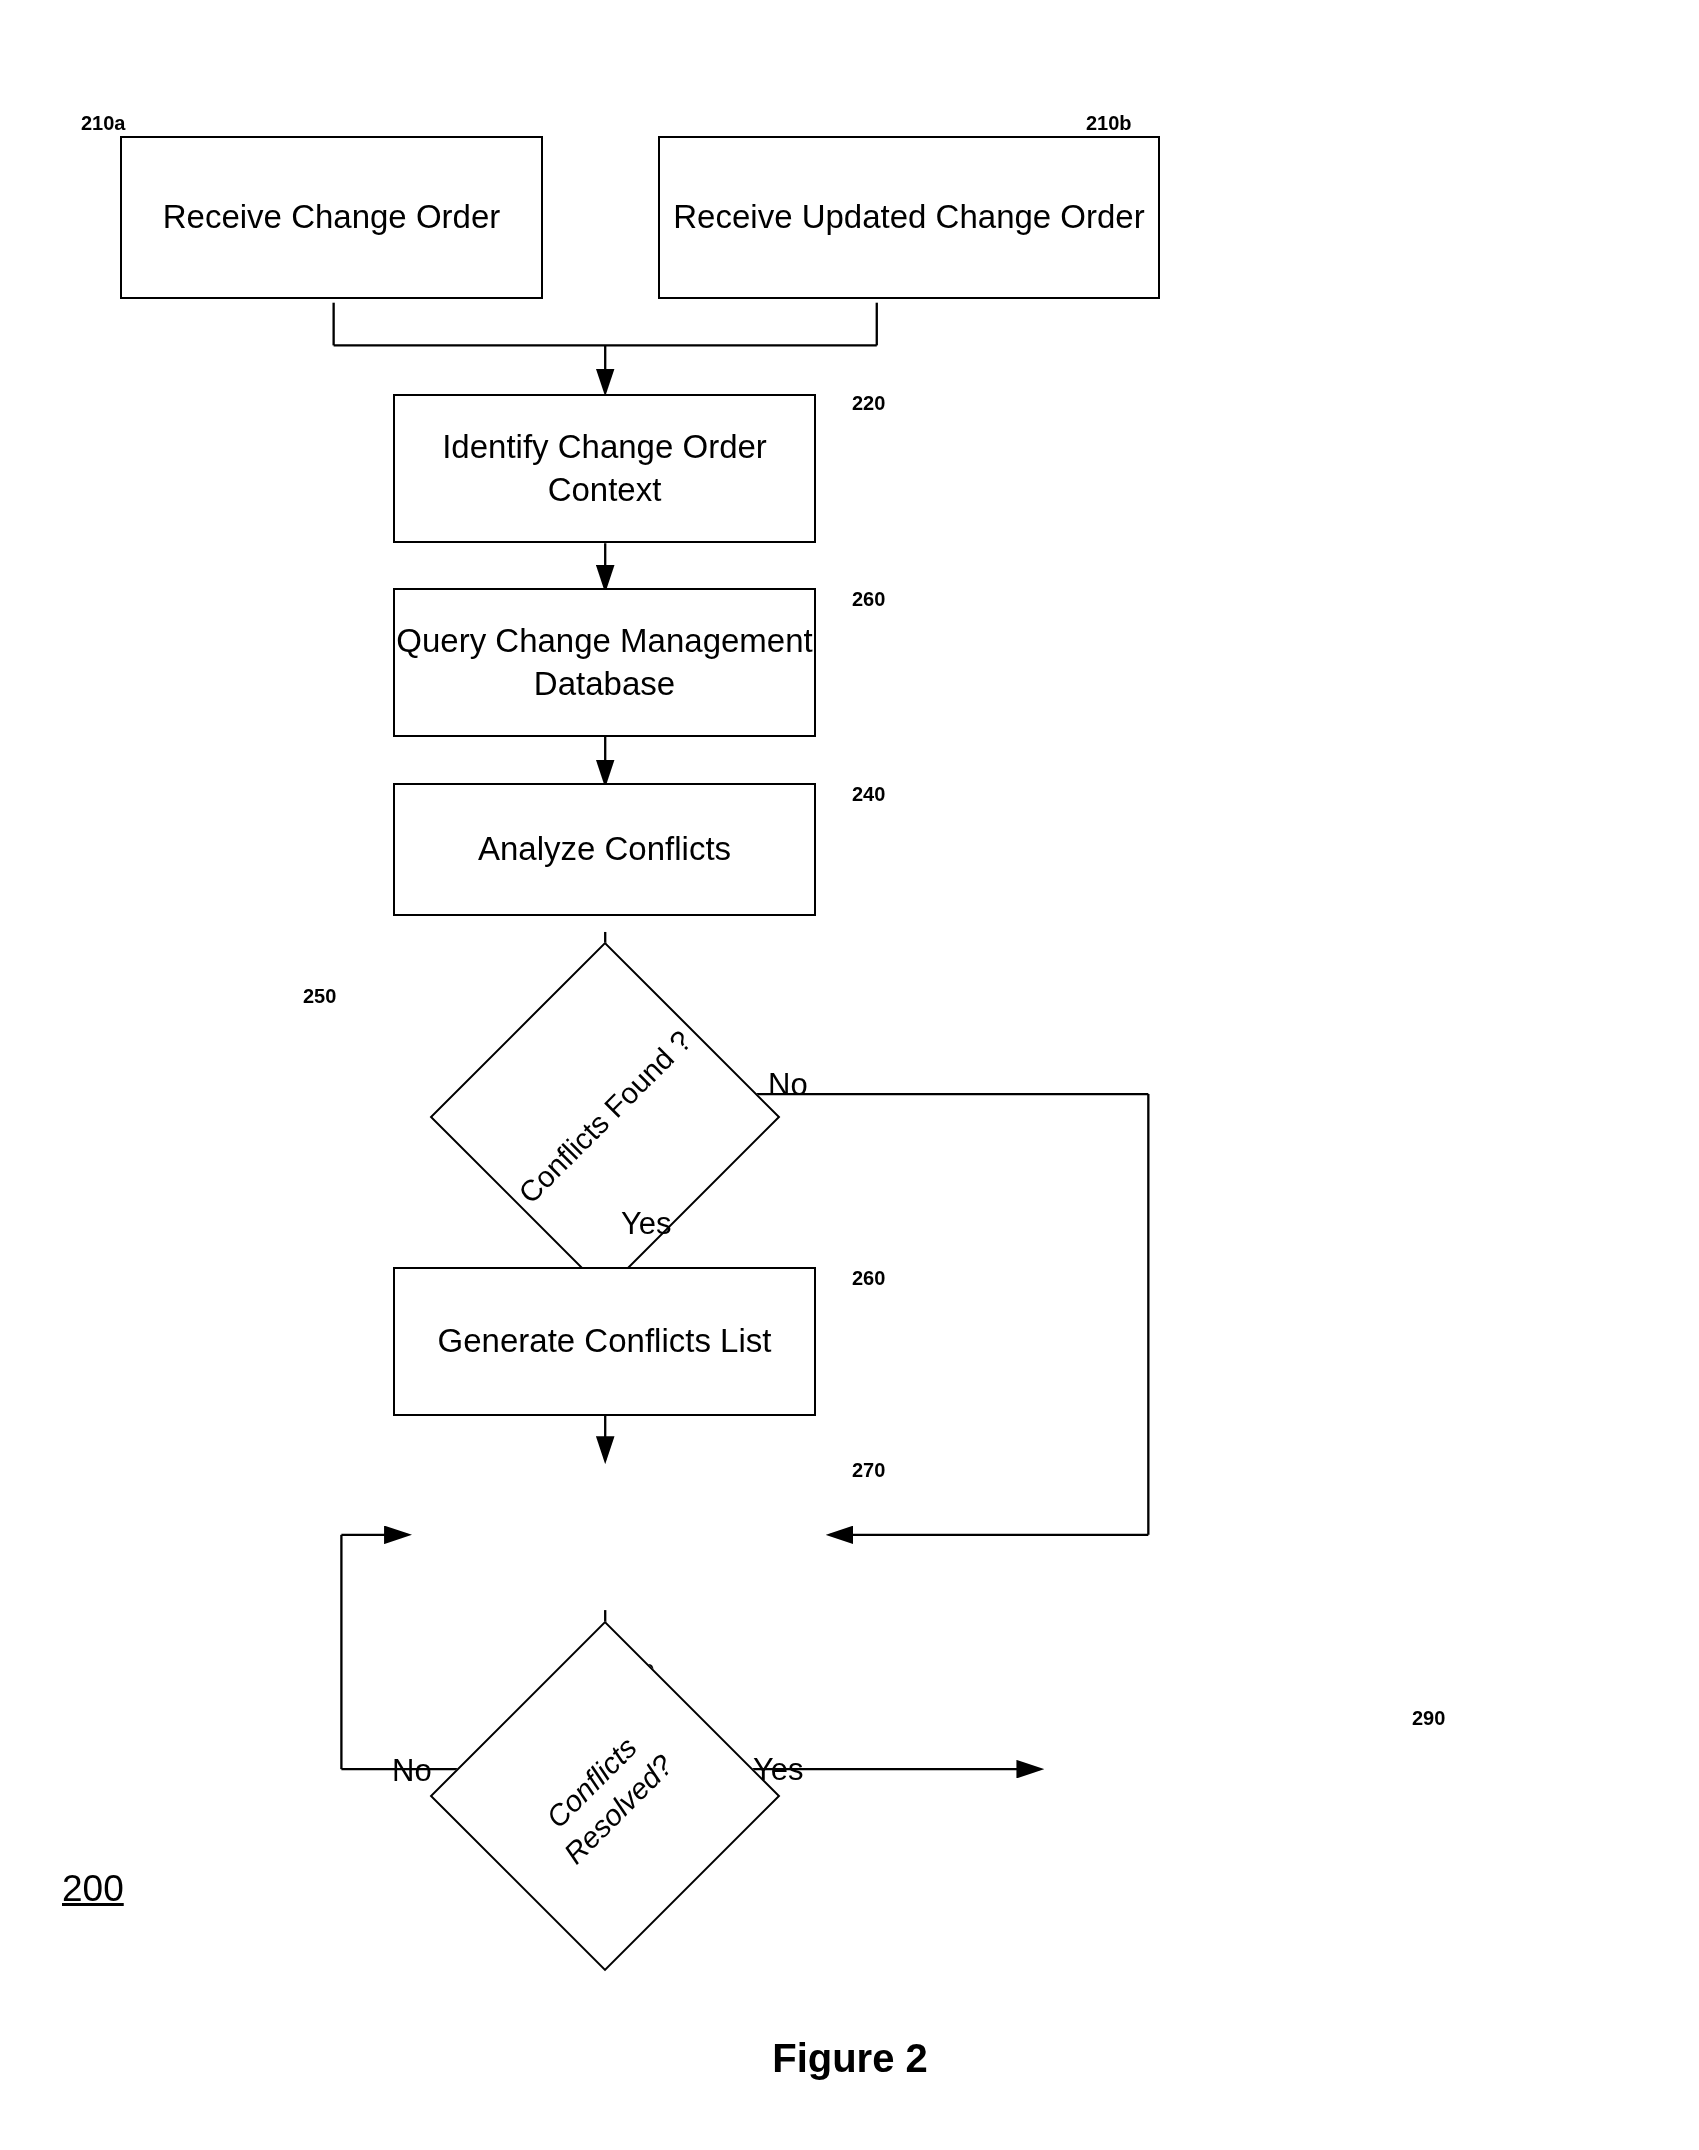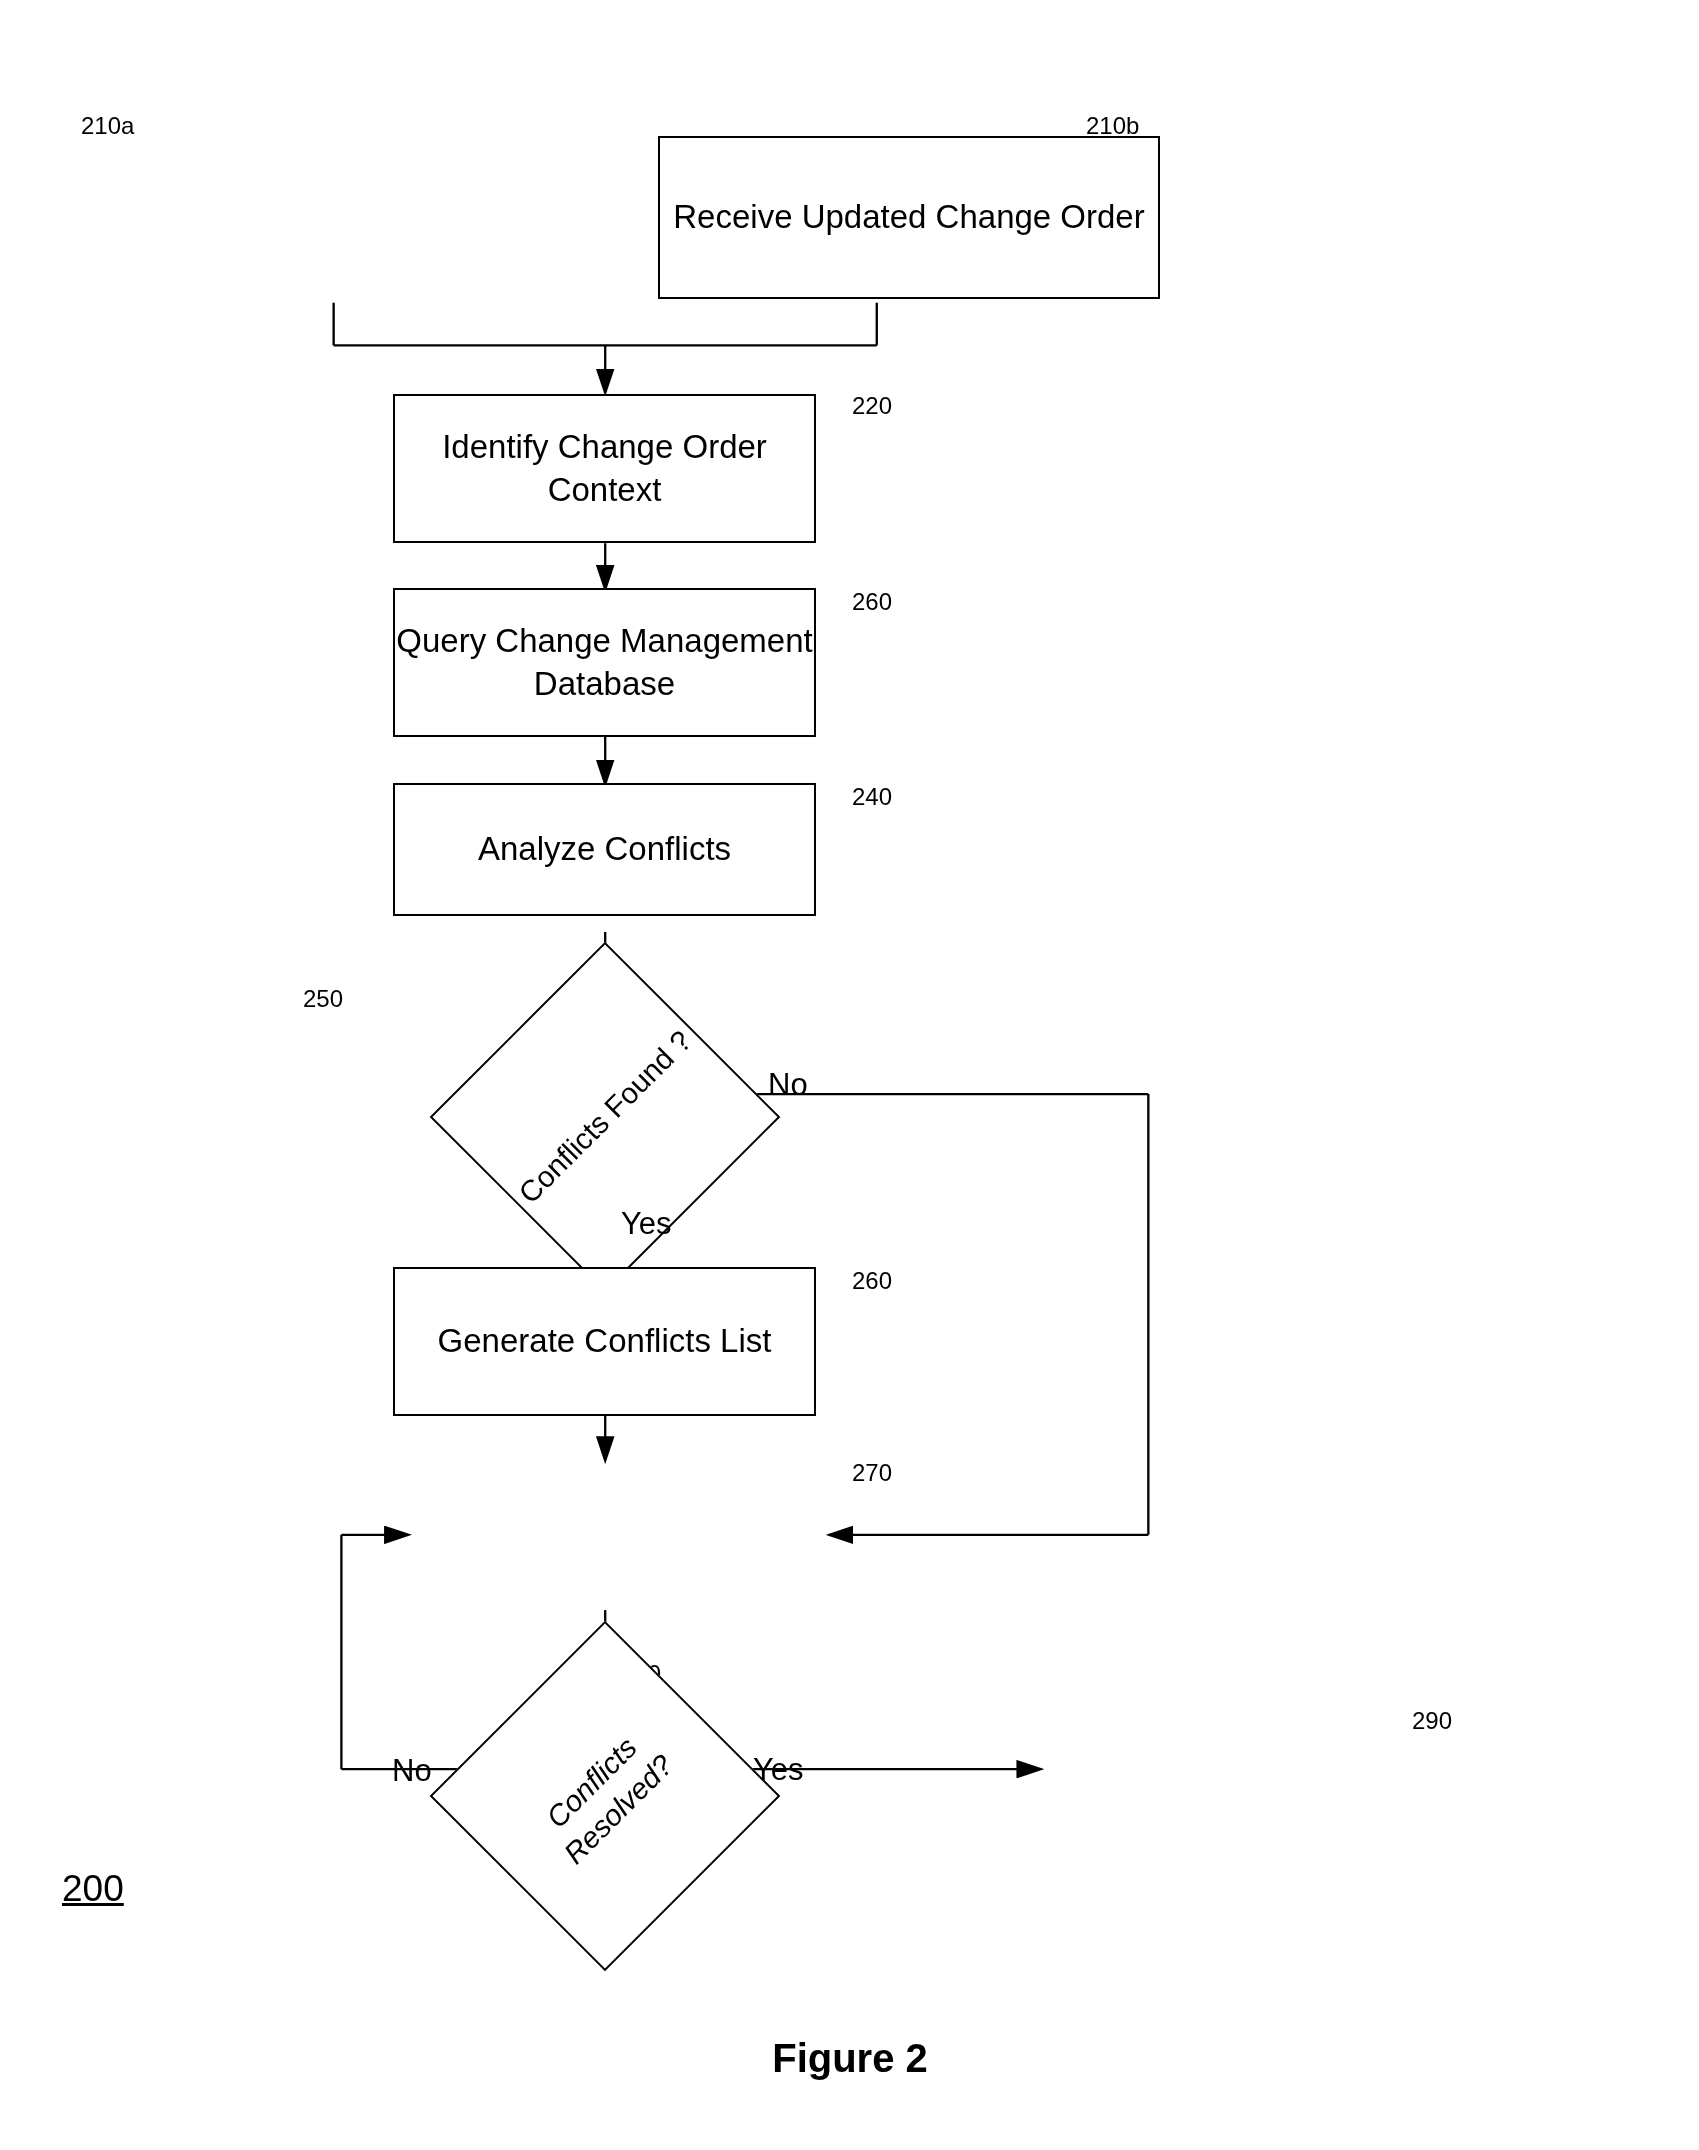--- a/index.html
+++ b/index.html
@@ -16,22 +16,22 @@
       position: absolute;
       top: 0;
       left: 0;
       width: 100%;
       height: 100%;
     }
 
     
     .ref-label {
       position: absolute;
-      font-size: 24px;
-      font-weight: normal;
+      font-size: 20px;
+      font-weight: bold;
       color: #000;
     }
 
     
     .flow-box {
       position: absolute;
       border: 2.3px solid #000;
       background: #fff;
       display: flex;
       align-items: center;
@@ -138,20 +138,23 @@
     <line x1="940" y1="2280" x2="1340" y2="2280" stroke="#000" stroke-width="3" marker-end="url(#arrowhead)"></line>
 
     <line x1="620" y1="2280" x2="440" y2="2280" stroke="#000" stroke-width="3"></line>
     <line x1="440" y1="2280" x2="440" y2="1978" stroke="#000" stroke-width="3"></line>
     <line x1="440" y1="1978" x2="525" y2="1978" stroke="#000" stroke-width="3" marker-end="url(#arrowhead)"></line>
 
   </svg>
 
   <div class="ref-label" style="left: 81px; top: 112px;">210a</div>
 
+  <div class="flow-box" style="left: 120px; top: 136px; width: 423px; height: 163px;">
+    <span>Receive Change Order</span>
+  </div>
 
   <div class="ref-label" style="left: 1086px; top: 112px;">210b</div>
 
   <div class="flow-box" style="left: 658px; top: 136px; width: 502px; height: 163px;">
     <span>Receive Updated Change Order</span>
   </div>
 
   <div class="ref-label" style="left: 852px; top: 392px;">220</div>
 
   <div class="flow-box" style="left: 393px; top: 394px; width: 423px; height: 149px;">

